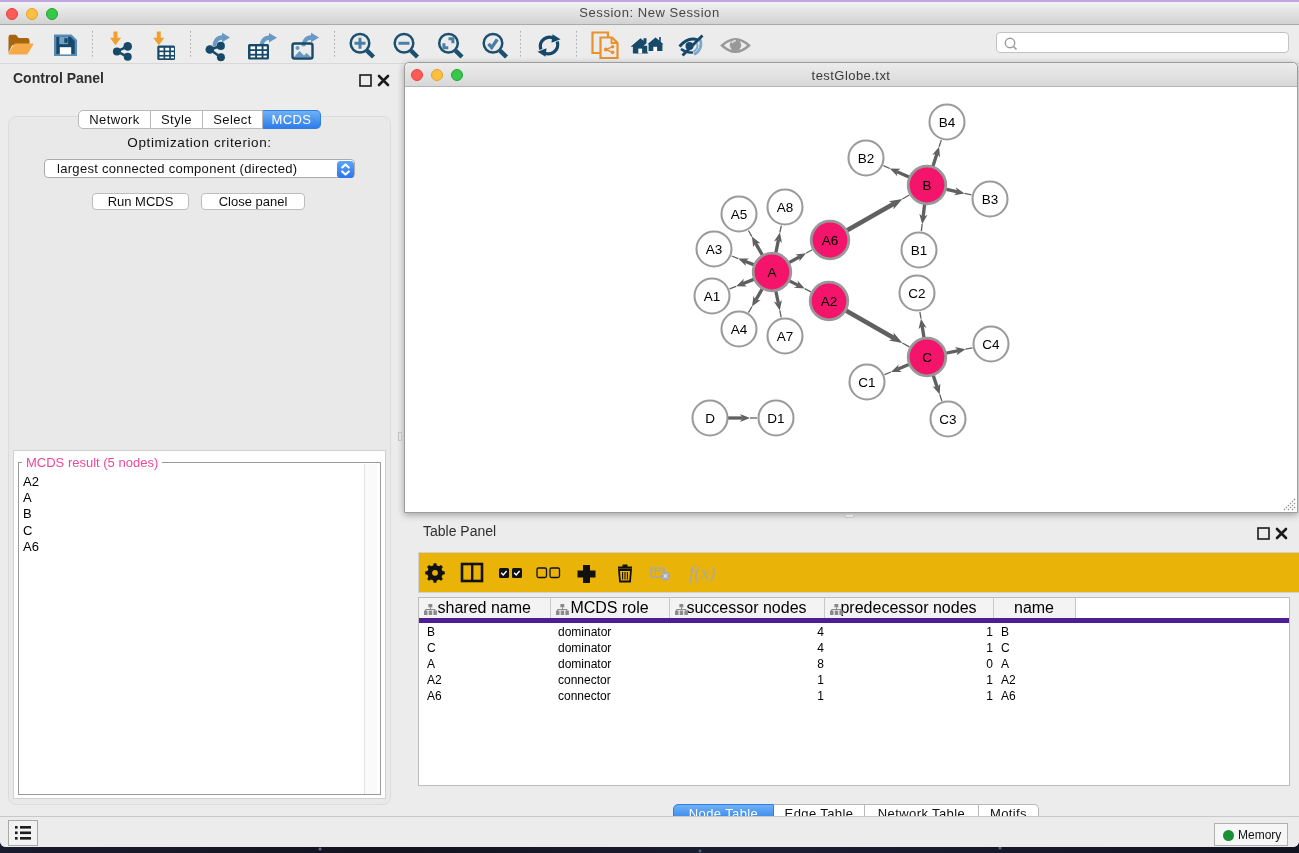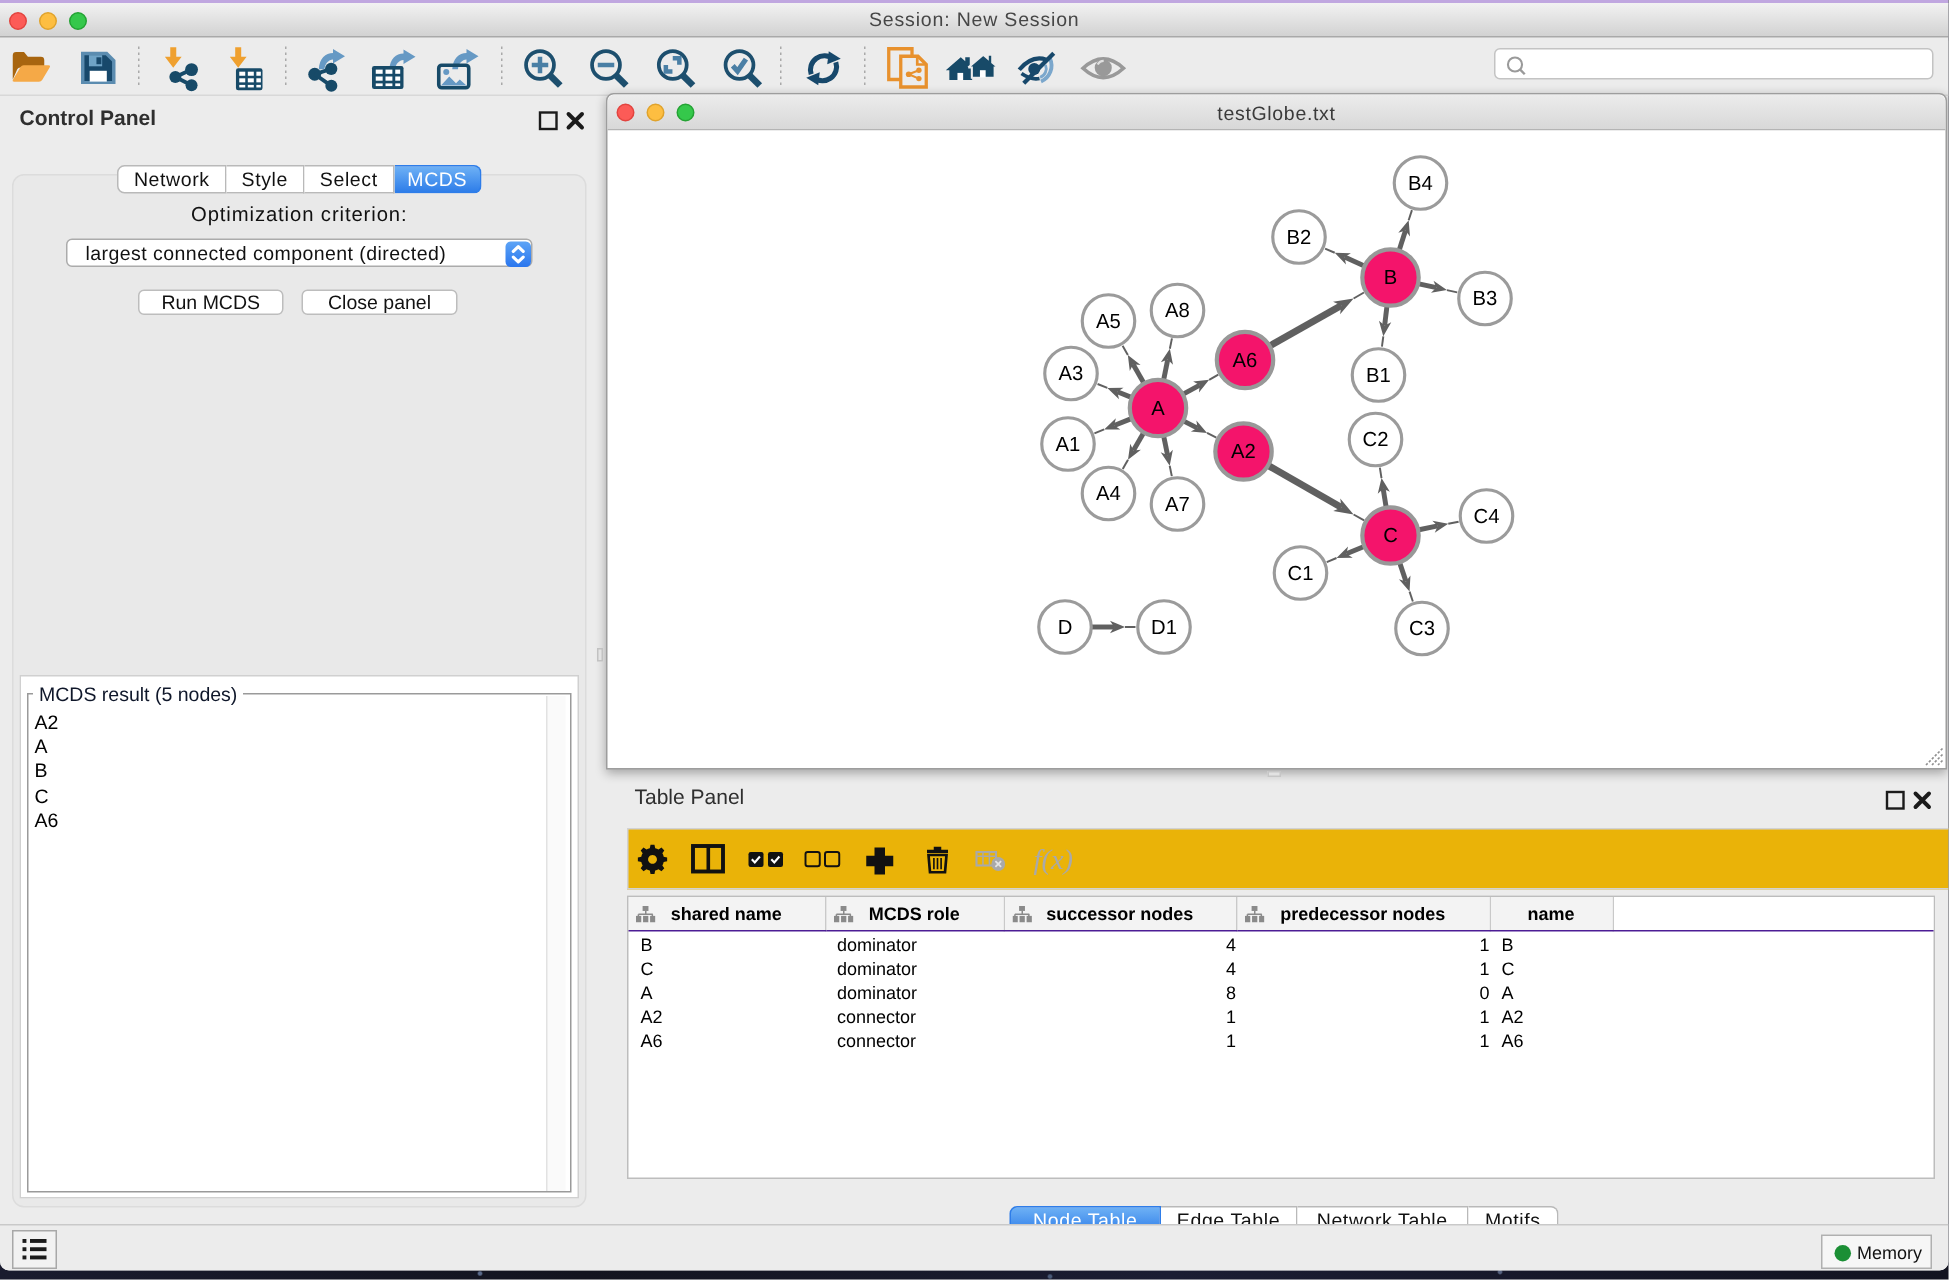--- a/index.html
+++ b/index.html
@@ -46,22 +46,22 @@
   #tptool { left:418px; top:550px; width:949px; height:41px; background:#eab308; border:1px solid #d2d2d2; }
   #tblwrap { left:418px; top:595px; width:872px; height:189px; background:#fff; border:1px solid #bdbdbd; }
   
   #statusbar { left:0; top:814px; width:1299px; height:31px; background:#ececec; border-top:1px solid #c9c9c9; }
   #memBtn { left:1214px; top:6px; width:74px; height:23px; background:#f6f6f6; border:1px solid #b0b0b0; font-size:12px; color:#111; }
   #listBtn { left:8px; top:3px; width:30px; height:26px; background:#f2f2f2; border:1px solid #a8a8a8; }
   .btn { background:#fff; border:1px solid #bdbdbd; border-radius:4px; font-size:13px; color:#111;
     text-align:center; line-height:16px; }
   
   table.dt { border-collapse:collapse; width:100%; font-size:12px; color:#000; table-layout:fixed; }
-  table.dt th { font-weight:bold; background:#f3f3f3; border-right:1px solid #c9c9c9; border-bottom:1px solid #4c1d95;
-    height:22px; font-size:12px; position:relative; }
+  table.dt th { font-weight:normal; background:#f3f3f3; border-right:1px solid #c9c9c9; border-bottom:5px solid #4c1d95;
+    height:22px; font-size:16px; position:relative; }
   table.dt td { height:13.1px; padding:2px 0 0 8px; font-size:12px; }
   td.num { text-align:right; padding:2px 10px 0 0; }
   .hic { position:absolute; left:5px; top:6px; }
 </style>
 </head>
 <body>
 <div class="abs" id="deskTop"></div>
 <div class="abs" id="appwin">
   <div class="abs" id="titlebar">
     <div class="tl red" style="left:6px;"></div>
@@ -229,21 +229,21 @@
       <svg width="17" height="17" viewBox="0 0 17 17" fill="none" stroke="#fff" stroke-width="2.1" stroke-linecap="round" stroke-linejoin="round">
           <path d="M5.2 6.6 L8.5 3.4 L11.8 6.6 M5.2 10.4 L8.5 13.6 L11.8 10.4"></path>
         </svg>
     </div>
   </div>
   <div class="abs" style="left:0; top:133px; width:399px; text-align:center; font-size:13.5px; letter-spacing:0.6px; color:#111;">Optimization criterion:</div>
   <div class="abs btn" style="left:92px; top:191px; width:97px; height:17px;">Run MCDS</div>
   <div class="abs btn" style="left:201px; top:191px; width:104px; height:17px;">Close panel</div>
   <div class="abs" id="mcdsBox" style="left:13px; top:448px; width:373px; height:349px; background:#fff; border:1px solid #d0d0d0;">
     <div class="abs" style="left:4px; top:11px; width:363px; height:333px; border:1px solid #9a9a9a;"></div>
-    <div class="abs" style="left:8px; top:4px; background:#fff; padding:0 4px; font-size:13px; color:#0f172a;">MCDS result (5 nodes)</div>
+    <div class="abs" style="left:8px; top:4px; background:#fff; padding:0 4px; font-size:13px; color:#ec4899;">MCDS result (5 nodes)</div>
     <div class="abs" style="left:350px; top:13px; width:13px; height:330px; background:#fafafa; border-left:1px solid #e2e2e2;"></div>
     <div class="abs" style="left:9px; top:23px; font-size:13px; color:#000; line-height:16.2px;">A2<br>A<br>B<br>C<br>A6</div>
   </div>
 
   <div class="abs" id="netwin">
     <div class="abs" id="nettb">
       <div class="tl red" style="left:6px;"></div>
       <div class="tl yel" style="left:26px;"></div>
       <div class="tl grn" style="left:46px;"></div>
       <div class="title">testGlobe.txt</div>

